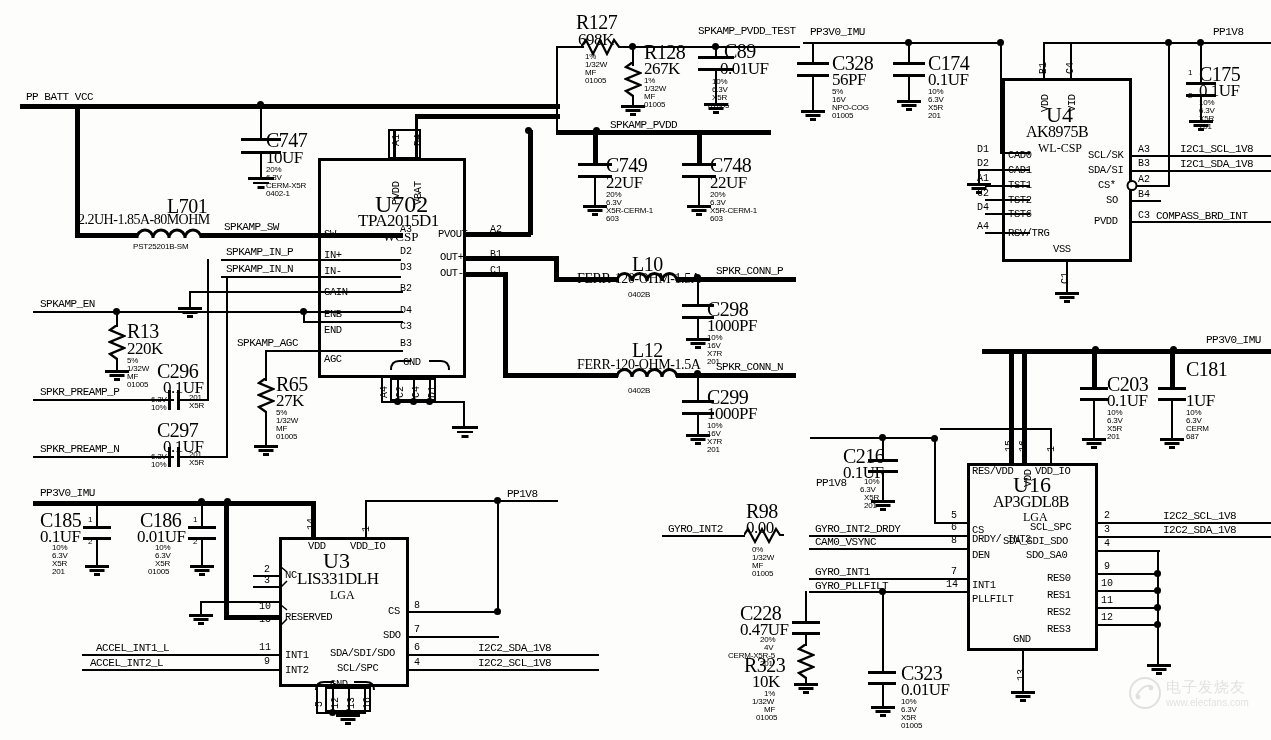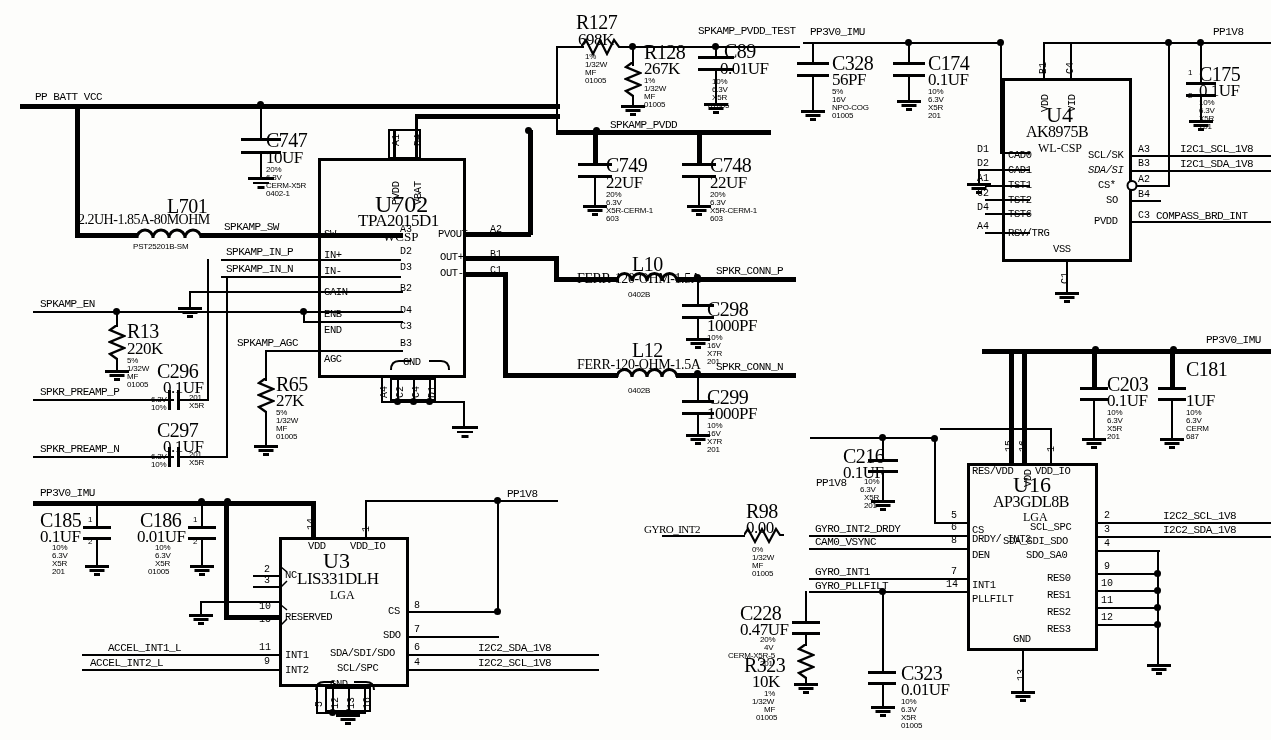--- a/index.html
+++ b/index.html
@@ -35,22 +35,36 @@
   .gnd{position:absolute;}
   .gnd i{position:absolute;display:block;background:#000;height:2.5px;left:50%;transform:translateX(-50%);}
   
   #wm{position:absolute;opacity:.28;}
 </style>
 </head>
 <body>
 
 <div id="sheet">
 
-
-  <div class="lbl netlbl" style="left:26px;top:92px;margin-left:9px;">PP BATT VCC</div>
+  <div id="wm" style="left:1128px;top:676px;">
+    <div style="display:flex;align-items:center;gap:4px;">
+      <svg width="34" height="34" viewBox="0 0 34 34">
+        <circle cx="17" cy="17" r="15" fill="none" stroke="#999" stroke-width="2"></circle>
+        <path d="M8 20 Q16 6 25 11" fill="none" stroke="#999" stroke-width="2"></path>
+        <circle cx="10" cy="21" r="2.4" fill="#999"></circle>
+        <circle cx="23" cy="12" r="2.4" fill="#999"></circle>
+      </svg>
+      <div>
+        <div style="font-size:15px;color:#9a9a9a;font-family:'Liberation Serif',serif;letter-spacing:1px;">电子发烧友</div>
+        <div style="font-size:10px;color:#9a9a9a;font-family:'Liberation Sans',sans-serif;">www.elecfans.com</div>
+      </div>
+    </div>
+  </div>
+
+  <div class="lbl netlbl" style="left:26px;top:92px;">PP BATT VCC</div>
 
   <div class="wire bh" style="left:20px;top:104px;width:540px;"></div>
   <div class="wire bv" style="left:75px;top:104px;height:134px;"></div>
   <div class="wire bh" style="left:75px;top:233px;width:62px;"></div>
 
   <div class="lbl refdes" style="left:167px;top:196px;">L701</div>
   <div class="lbl" style="left:78px;top:213px;font-size:14px;font-family:'Liberation Serif',serif;letter-spacing:-0.5px;">2.2UH-1.85A-80MOHM</div>
   <svg style="position:absolute;left:137px;top:222px;" width="66" height="20">
     <path d="M0 16 A8 8 0 0 1 16 16 A8 8 0 0 1 32 16 A8 8 0 0 1 48 16 A8 8 0 0 1 64 16" fill="none" stroke="#000" stroke-width="3"></path>
   </svg>
@@ -457,21 +471,21 @@
   <div class="lbl pinname" style="left:1008px;top:209px;">TST6</div>
   <div class="wire wh" style="left:985px;top:213px;width:45px;"></div>
   <div class="lbl pinnum" style="left:977px;top:222px;">A4</div>
   <div class="lbl pinname" style="left:1008px;top:228px;">RSV/TRG</div>
   <div class="wire wh" style="left:985px;top:232px;width:45px;"></div>
 
   <div class="lbl pinname" style="left:1088px;top:150px;">SCL/SK</div>
   <div class="lbl pinnum" style="left:1138px;top:145px;">A3</div>
   <div class="wire wh" style="left:1132px;top:155px;width:139px;"></div>
   <div class="lbl netlbl" style="left:1180px;top:144px;">I2C1_SCL_1V8</div>
-  <div class="lbl pinname" style="left:1088px;top:165px;font-style:italic;">SDA/SI</div>
+  <div class="lbl pinname" style="left:1088px;top:165px;">SDA/SI</div>
   <div class="lbl pinnum" style="left:1138px;top:159px;">B3</div>
   <div class="wire wh" style="left:1132px;top:170px;width:139px;"></div>
   <div class="lbl netlbl" style="left:1180px;top:159px;">I2C1_SDA_1V8</div>
   <div class="lbl pinname" style="left:1098px;top:180px;">CS*</div>
   <div class="lbl pinnum" style="left:1138px;top:175px;">A2</div>
   <svg style="position:absolute;left:1126px;top:179px;" width="14" height="13">
     <circle cx="6" cy="6.5" r="4.5" fill="#fff" stroke="#000" stroke-width="2"></circle>
   </svg>
   <div class="wire wh" style="left:1137px;top:185px;width:33px;"></div>
   <div class="wire wv" style="left:1168px;top:42px;height:144px;"></div>
@@ -652,21 +666,21 @@
       <i style="top:4.2px;width:15px;"></i>
       <i style="top:8.4px;width:6px;"></i>
   </div>
   <div class="lbl refdes" style="left:843px;top:446px;">C216</div>
   <div class="lbl val" style="left:843px;top:464px;">0.1UF</div>
   <div class="lbl spec" style="left:864px;top:478px;">10%</div>
   <div class="lbl spec" style="left:860px;top:486px;">6.3V</div>
   <div class="lbl spec" style="left:864px;top:494px;">X5R</div>
   <div class="lbl spec" style="left:864px;top:502px;">201</div>
 
-  <div class="lbl netlbl" style="left:644px;top:524px;font-family:Liberation Serif, serif;">GYRO_INT2</div>
+  <div class="lbl netlbl" style="left:668px;top:524px;">GYRO_INT2</div>
   <div class="wire wh" style="left:662px;top:535px;width:83px;"></div>
   <svg style="position:absolute;left:744px;top:526px;" width="40" height="19">
     <path d="M0 9 L4 3 L11 16 L18 3 L25 16 L32 3 L36 9 L40 9" fill="none" stroke="#000" stroke-width="2.2"></path>
   </svg>
   <div class="lbl refdes" style="left:746px;top:501px;">R98</div>
   <div class="lbl val" style="left:746px;top:519px;">0.00</div>
   <div class="lbl spec" style="left:752px;top:546px;">0%</div>
   <div class="lbl spec" style="left:752px;top:554px;">1/32W</div>
   <div class="lbl spec" style="left:752px;top:562px;">MF</div>
   <div class="lbl spec" style="left:752px;top:570px;">01005</div>
@@ -800,21 +814,21 @@
   <div class="wire wh" style="left:253px;top:586px;width:28px;"></div>
   <div class="lbl pinnum" style="left:259px;top:602px;">10</div>
   <div class="lbl pinname" style="left:285px;top:612px;">RESERVED</div>
   <svg style="position:absolute;left:280px;top:604px;" width="9" height="24">
     <path d="M1 1 L7 6 M1 21 L7 15" stroke="#000" stroke-width="1.5" fill="none"></path>
   </svg>
   <div class="lbl pinnum" style="left:259px;top:615px;">15</div>
   <div class="lbl pinnum" style="left:259px;top:643px;">11</div>
   <div class="lbl pinname" style="left:285px;top:650px;">INT1</div>
   <div class="wire wh" style="left:82px;top:654px;width:199px;"></div>
-  <div class="lbl netlbl" style="left:108px;top:643px;">ACCEL_INT1_L</div>
+  <div class="lbl netlbl" style="left:96px;top:643px;">ACCEL_INT1_L</div>
   <div class="lbl pinnum" style="left:264px;top:657px;">9</div>
   <div class="lbl pinname" style="left:285px;top:665px;">INT2</div>
   <div class="wire wh" style="left:82px;top:669px;width:199px;"></div>
   <div class="lbl netlbl" style="left:90px;top:658px;">ACCEL_INT2_L</div>
 
   <div class="lbl pinname" style="left:388px;top:606px;">CS</div>
   <div class="lbl pinnum" style="left:414px;top:601px;">8</div>
   <div class="wire wh" style="left:409px;top:611px;width:90px;"></div>
   <div class="dot" style="left:494px;top:608px;"></div>
   <div class="lbl pinname" style="left:383px;top:630px;">SDO</div>

